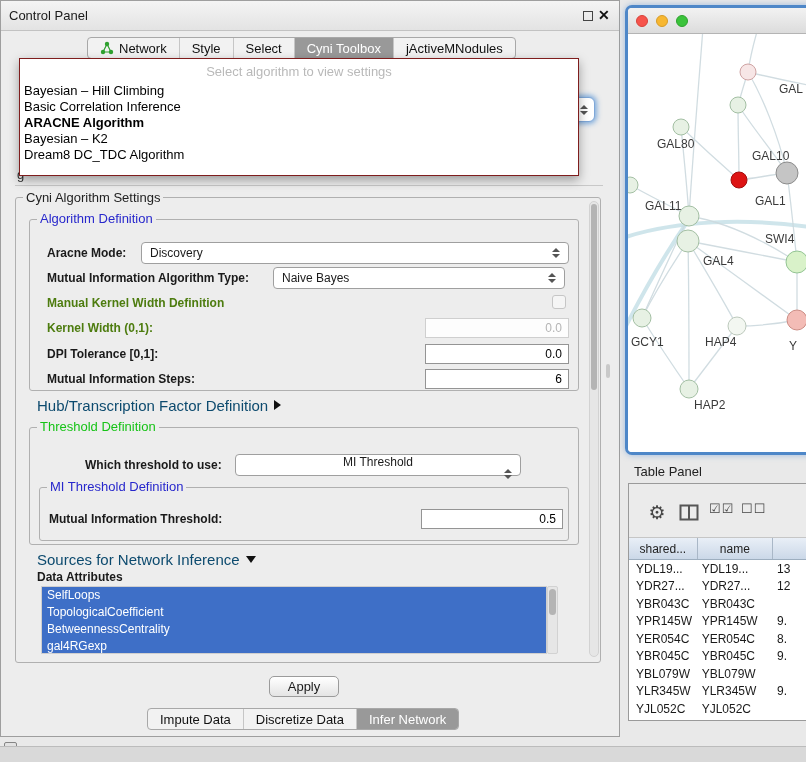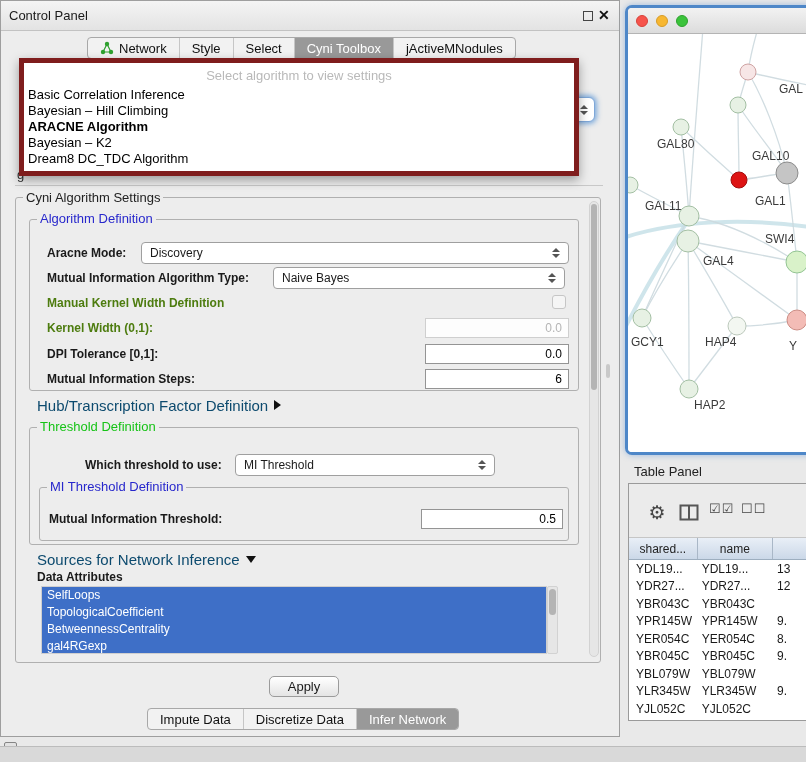--- a/index.html
+++ b/index.html
@@ -21,21 +21,21 @@
   .seg-bar { position:absolute; display:flex; height:22px; border:1px solid #a8a8a8;
         border-radius:4px; background:#f2f2f2; overflow:hidden; }
   .seg { display:flex; align-items:center; padding:0 12px; font-size:13px;
         border-left:1px solid #c6c6c6; white-space:nowrap; color:#111; }
   .seg:first-child { border-left:none; }
   .seg.sel { background:#999; color:#fff; }
   .seg .net-icon { margin-right:5px; }
 
   
   .dropdown { position:absolute; left:18px; top:57px; width:560px; height:118px;
-        background:#fff; border:5px solid #7f1d1d; z-index:20;
+        background:#fff; border:1px solid #7f1d1d; z-index:20;
         box-shadow:0 4px 10px rgba(0,0,0,0.35); }
   .dd-prompt { color:#b9b9b9; text-align:center; font-size:13px; padding-top:5px; height:24px; }
   .dd-item { font-size:13px; height:16px; line-height:16px; padding-left:4px; color:#000; }
   .dd-item.sel { font-weight:bold; }
 
   .combo-fragment { position:absolute; left:552px; top:96px; width:42px; height:25px;
         background:#fff; border:1px solid #7ea7d8; border-radius:6px; z-index:5;
         box-shadow:0 0 5px 2px rgba(82,145,214,0.7); display:flex; align-items:center; }
   .bg-fragment { position:absolute; left:16px; top:166px; font-size:13px; color:#333; z-index:1; }
   .panel-top-line { position:absolute; left:14px; top:184px; width:588px; height:1px; background:#c8c8c8; }
@@ -161,22 +161,22 @@
     <div class="panel-top-line"></div>
     <div class="combo-fragment">
       <span class="arrows" style="padding-right:6px;">
           <span class="tri-up"></span>
           <span class="tri-down"></span>
         </span>
     </div>
 
     <div class="dropdown">
       <div class="dd-prompt">Select algorithm to view settings</div>
+      <div class="dd-item">Bayesian – Hill Climbing</div>
       <div class="dd-item">Basic Correlation Inference</div>
-      <div class="dd-item">Bayesian – Hill Climbing</div>
       <div class="dd-item sel">ARACNE Algorithm</div>
       <div class="dd-item">Bayesian – K2</div>
       <div class="dd-item">Dream8 DC_TDC Algorithm</div>
     </div>
 
     <div class="group" style="left:14px; top:196px; width:586px; height:466px;"></div>
     <span class="glabel dark" style="left:22px; top:190px;">Cyni Algorithm Settings</span>
 
     <div class="v-scroll" style="left:588px; top:200px; width:10px; height:456px;">
       <div class="v-thumb" style="top:2px; height:186px;"></div>
@@ -217,21 +217,21 @@
 
     <div class="plain-label" style="left:36px; top:394px; height:20px;">
       <span>Hub/Transcription Factor Definition</span>
       <span class="tri-right"></span>
     </div>
 
     <div class="group" style="left:28px; top:426px; width:550px; height:118px;"></div>
     <span class="glabel green" style="left:36px; top:419px;">Threshold Definition</span>
 
     <span class="flabel" style="left:84px; top:453px;">Which threshold to use:</span>
-    <div class="combo" style="left:234px; top:453px; width:260px;">
+    <div class="combo" style="left:234px; top:453px; width:286px;flex-direction:column;">
       <span>MI Threshold</span>
       <span class="arrows">
           <span class="tri-up"></span>
           <span class="tri-down"></span>
         </span>
     </div>
 
     <div class="group" style="left:38px; top:486px; width:530px; height:54px;"></div>
     <span class="glabel blue" style="left:46px; top:479px;">MI Threshold Definition</span>
 

